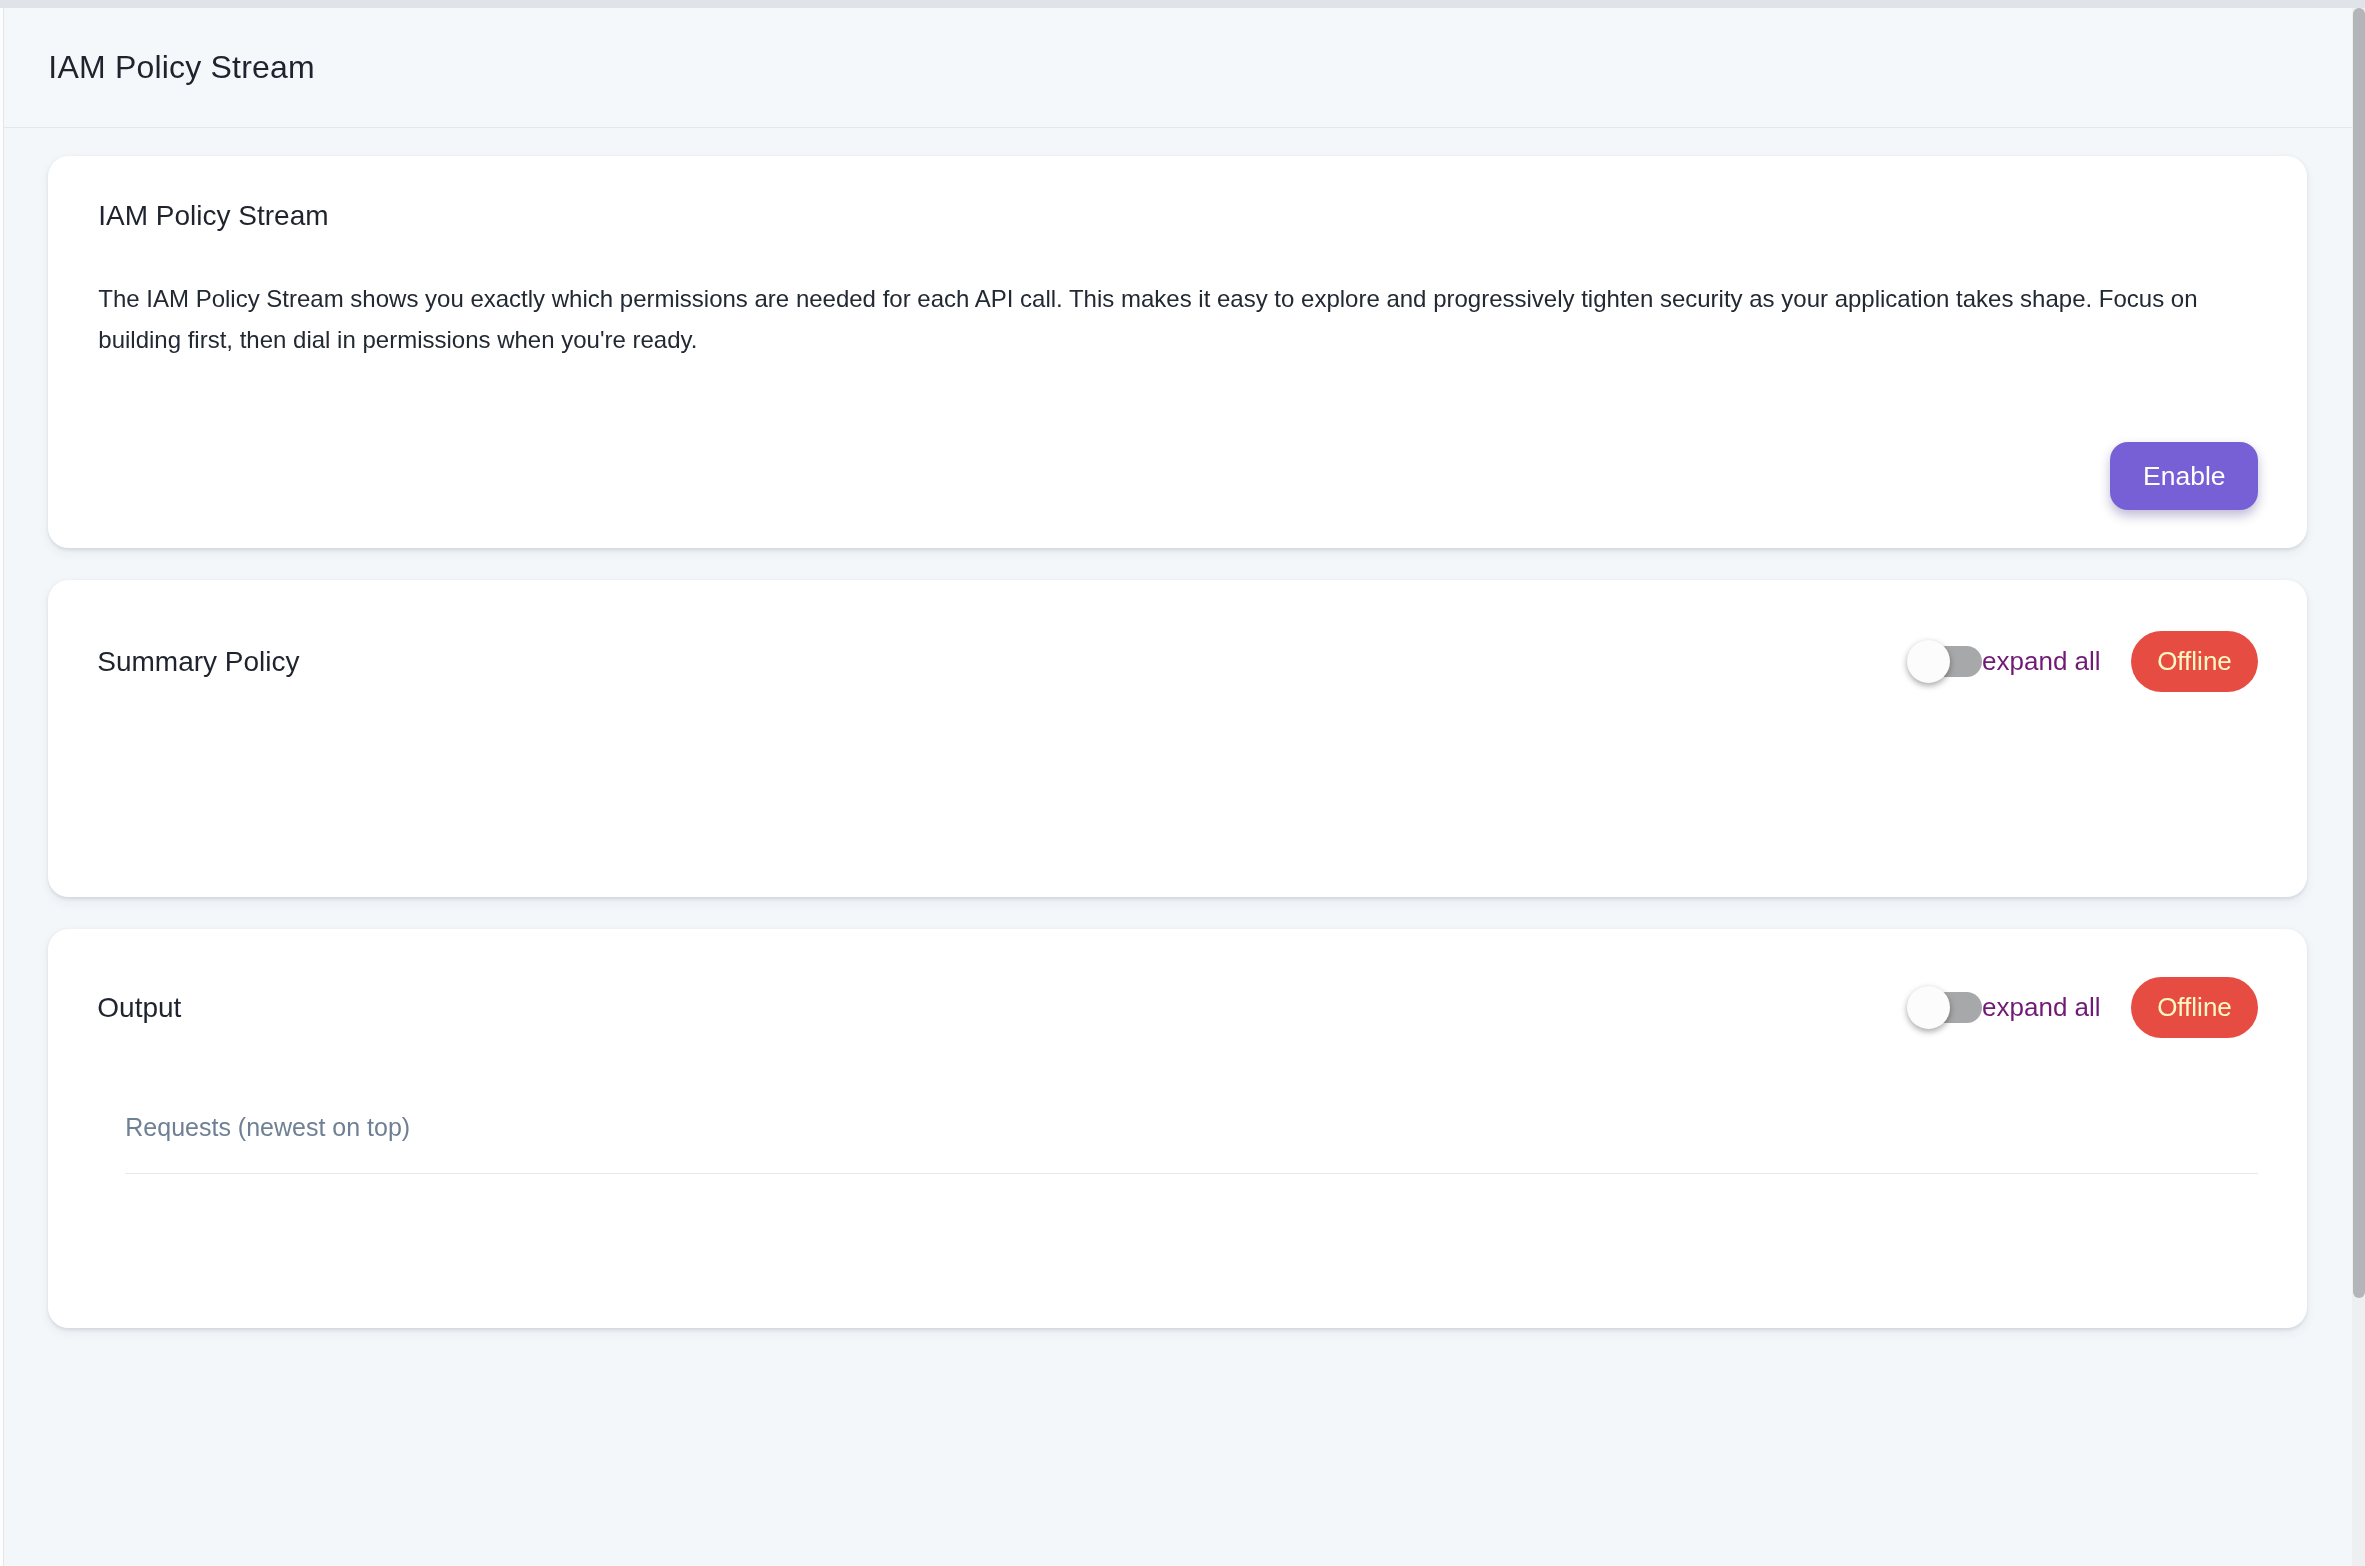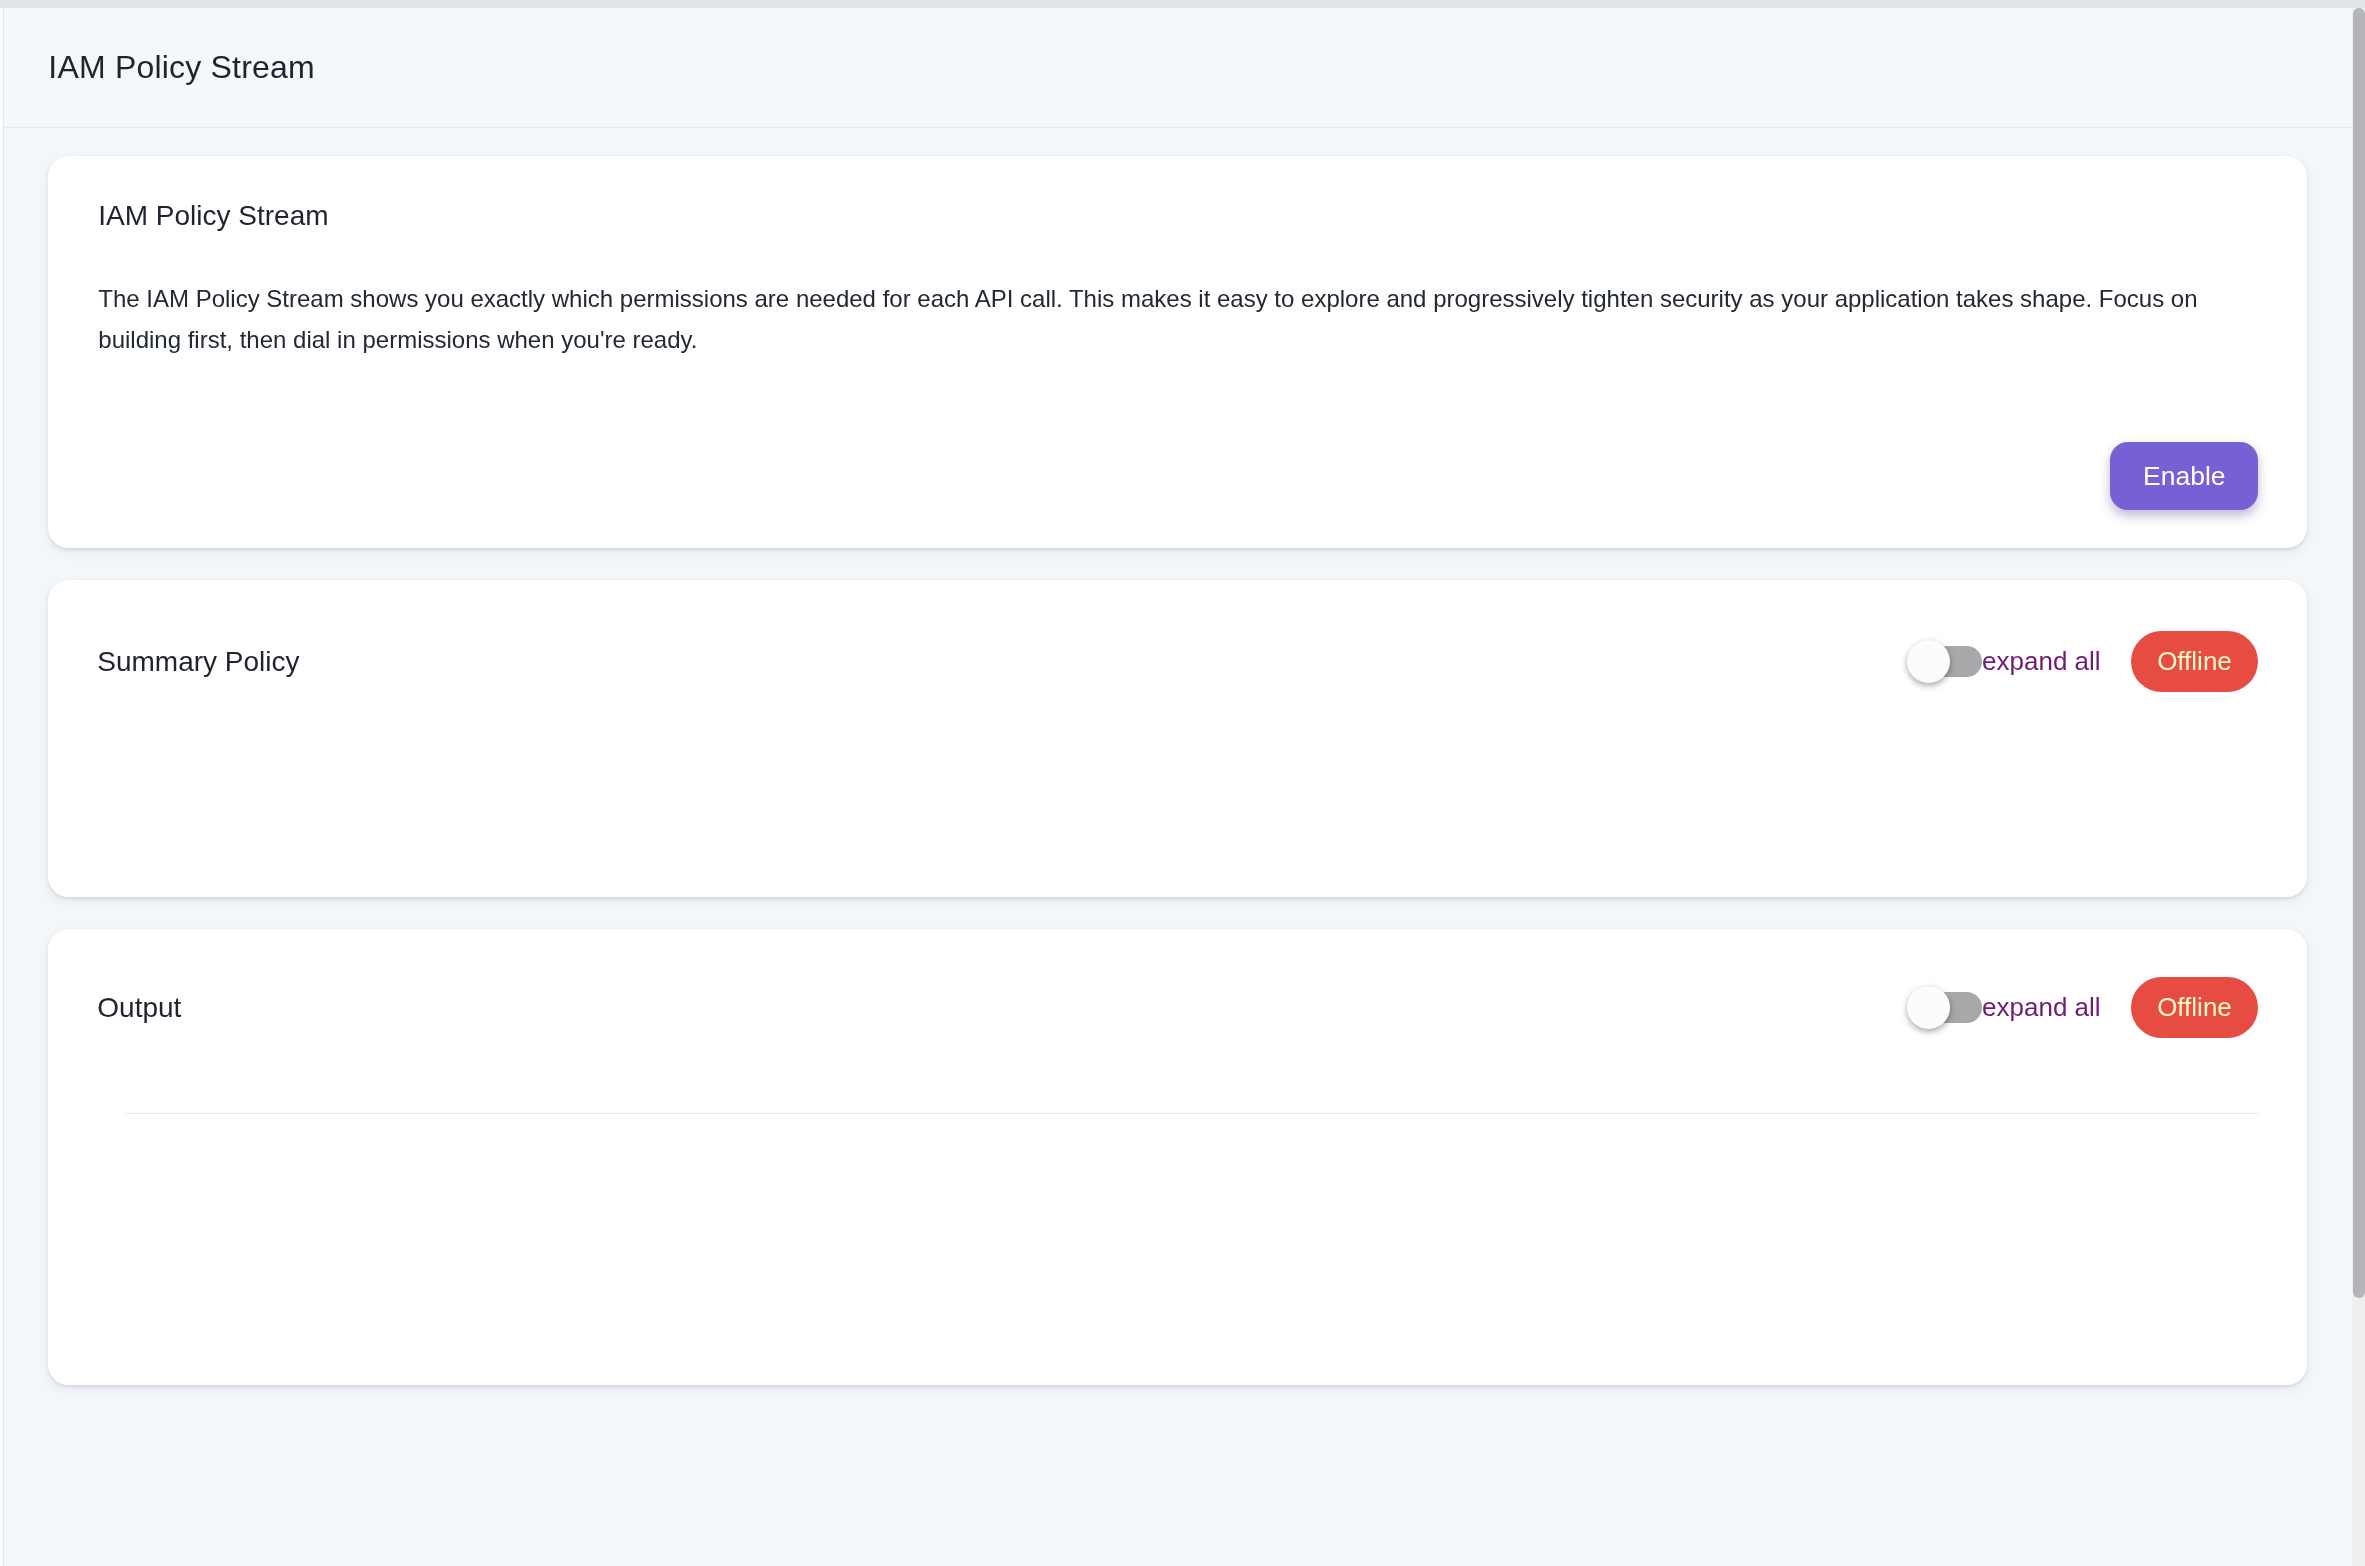--- a/index.html
+++ b/index.html
@@ -113,21 +113,21 @@
     border-radius: 18px;
     background: var(--accent, #7760d6);
     color: #ffffff;
     font-size: 26.5px;
     font-family: "Liberation Sans", sans-serif;
     box-shadow: 0 5.1px 10.3px rgba(50, 35, 120, 0.30);
   }
 
   
   .summary-card { height: 317px; padding: 51px 49px 0 49px; }
-  .output-card  { height: 456px; padding: 48px 49px 0 49px; }
+  .output-card  { height: 399px; padding: 48px 49px 0 49px; }
   .card-row {
     display: flex;
     align-items: center;
     justify-content: space-between;
   }
   .controls {
     display: flex;
     align-items: center;
   }
 
@@ -234,19 +234,20 @@
           <span class="switch">
             <span class="track"></span>
             <span class="thumb"></span>
           </span>
           <span class="expand-label">expand all</span>
           <span class="status-badge">Offline</span>
         </div>
       </div>
 
       <div class="requests-panel">
+        <div class="requests-title">Requests (newest on top)</div>
         <div class="requests-divider"></div>
       </div>
     </section>
 
   </main>
 </div>
 
 
 </body></html>

